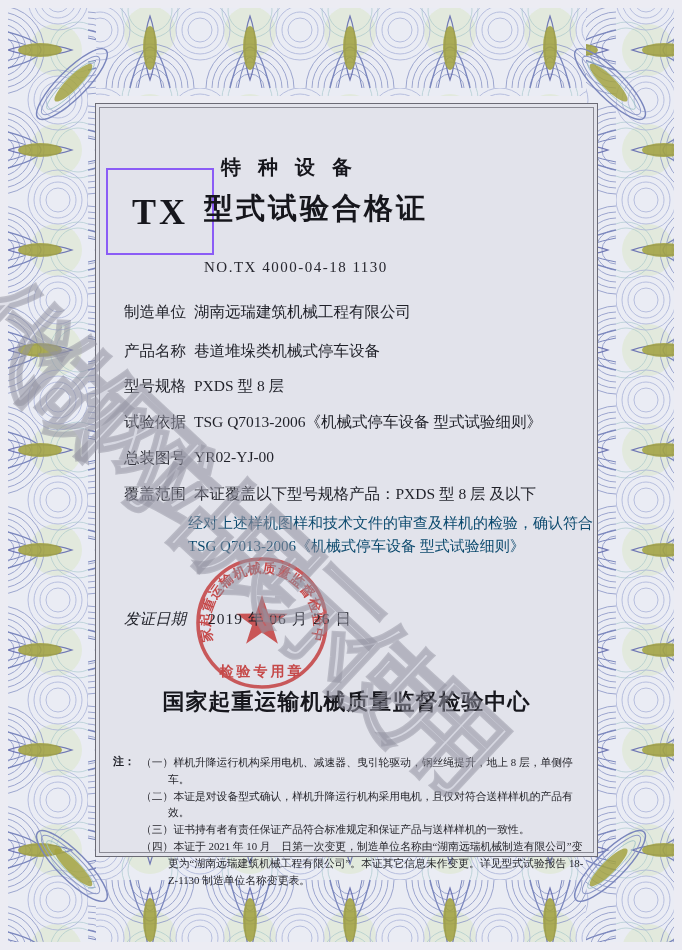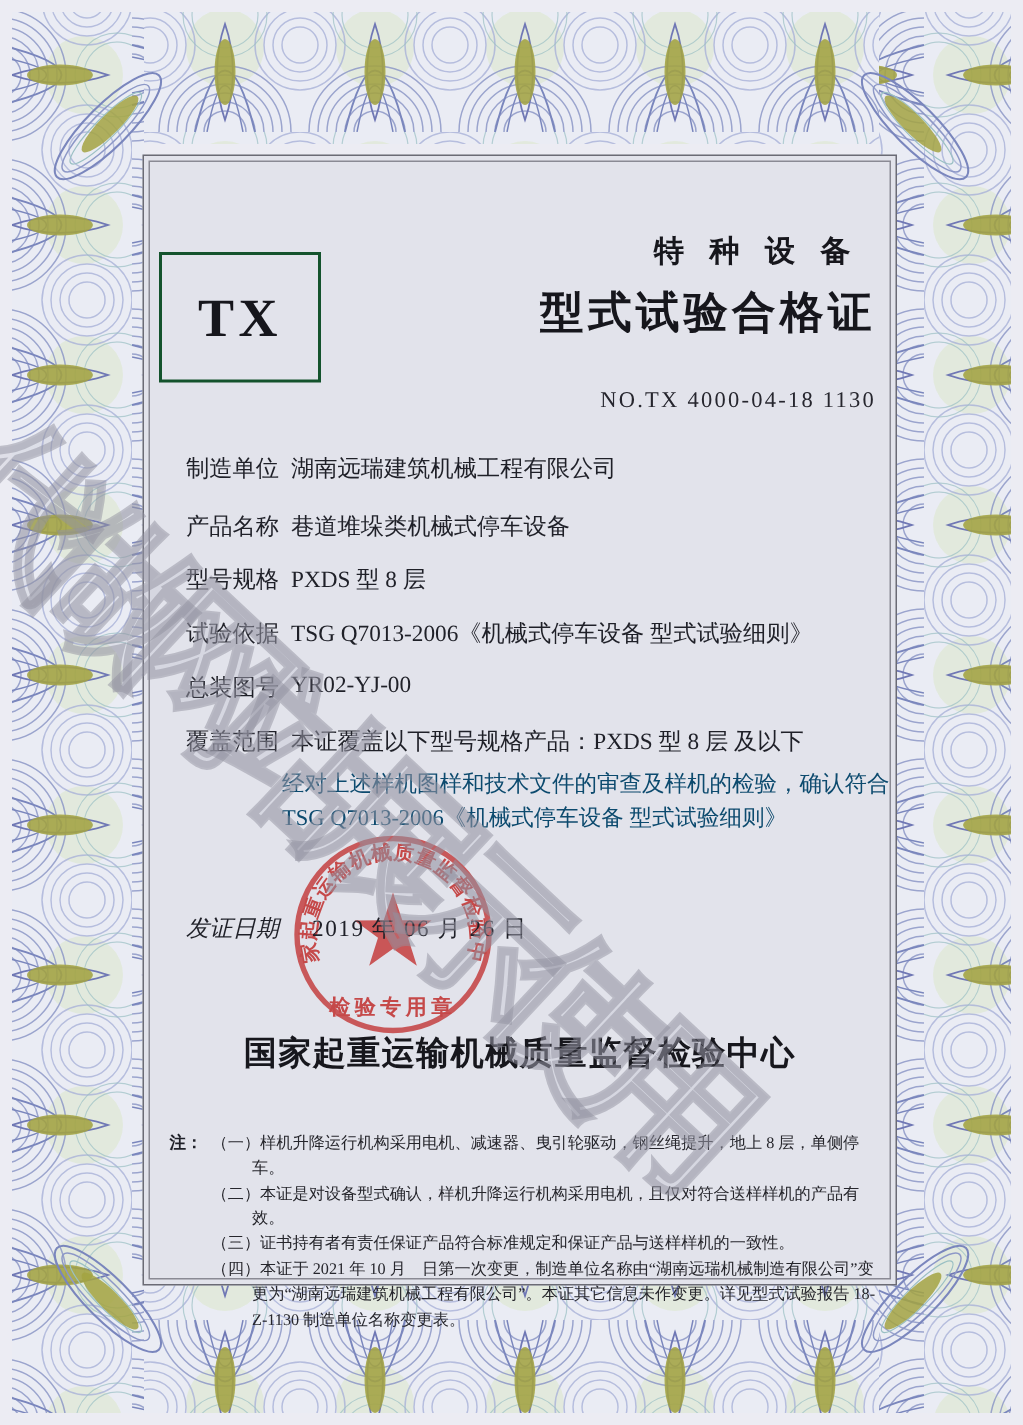--- a/index.html
+++ b/index.html
@@ -13,24 +13,24 @@
   .panel{
     position:absolute;left:95px;top:103px;width:501px;height:752px;
     background:#e2e3eb;border:1px solid #6b6b75;z-index:2;
   }
   .panel::after{
     content:"";position:absolute;left:3px;top:3px;right:3px;bottom:3px;
     border:1px solid #8a8a94;pointer-events:none;
   }
   .tx-box{
     position:absolute;left:10px;top:64px;width:104px;height:83px;
-    border:2px solid #14532d;display:flex;align-items:center;justify-content:center;
+    border:2px solid #8b5cf6;display:flex;align-items:center;justify-content:center;
     font-size:36px;font-weight:bold;letter-spacing:3px;color:#16161c;
   }
-  .title-wrap{position:absolute;left:108px;top:50px;width:380px;text-align:right;color:#16161c;}
+  .title-wrap{position:absolute;left:108px;top:50px;width:380px;text-align:left;color:#16161c;}
   .title-small{font-size:20px;font-weight:bold;letter-spacing:17px;padding-left:17px;}
   .title-big{margin-top:8px;font-size:29px;font-weight:bold;letter-spacing:3px;white-space:nowrap;}
   .cert-no{margin-top:30px;font-size:15px;letter-spacing:1.5px;color:#26262e;}
   .frow{position:absolute;left:0;width:100%;font-size:15.5px;color:#1f2028;}
   .frow .lbl{position:absolute;left:28px;white-space:nowrap;}
   .frow .val{position:absolute;left:98px;white-space:nowrap;}
   .statement{
     position:absolute;left:92px;top:408px;width:406px;
     font-size:15px;line-height:22.5px;color:#0c4a6e;
   }

